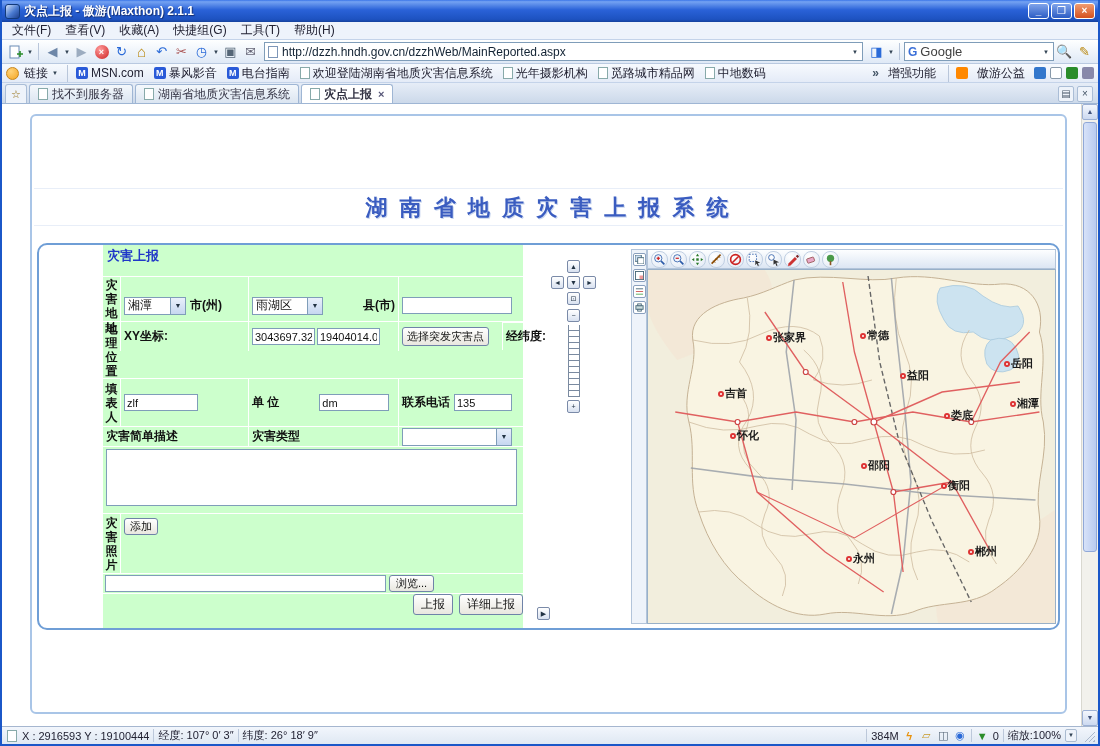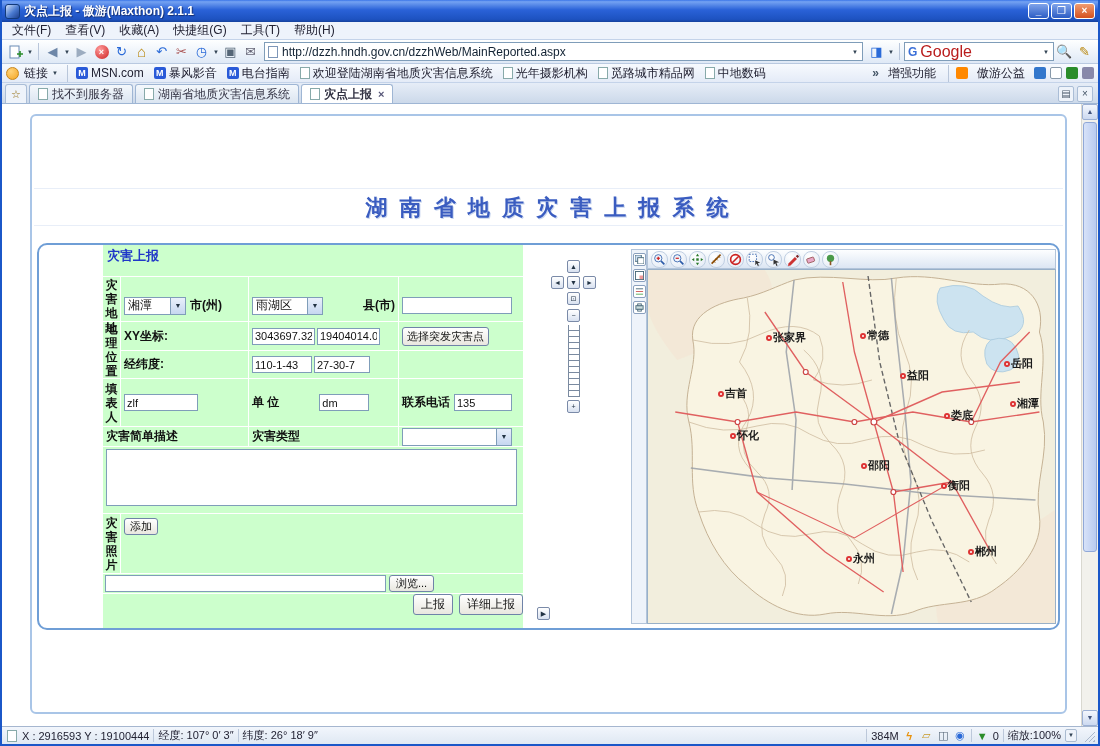--- a/index.html
+++ b/index.html
@@ -28,21 +28,21 @@
   .tb-ic { width:19px; height:19px; display:flex; align-items:center; justify-content:center;
     font-size:13px; border-radius:3px; }
   .circ { width:14px; height:14px; border-radius:50%; background:radial-gradient(circle at 35% 30%,#f99,#c22);
     color:#fff; font-size:9px; line-height:14px; text-align:center; font-weight:bold; }
   .caret { font-size:6px; color:#345; width:8px; text-align:center; }
   .sep { width:1px; height:17px; background:#b9c6da; margin:0 3px; }
   .addr { flex:1; height:19px; border:1px solid #7f9db9; background:#fff; display:flex; align-items:center; margin:0 3px; padding:0 3px; }
   .addr input { flex:1; border:none; outline:none; font-size:12px; color:#123; background:transparent; }
   .favicon { width:10px; height:12px; min-width:10px; background:#fff; border:1px solid #7d96b8; margin-right:4px; }
   .search { width:150px; height:19px; border:1px solid #7f9db9; background:#fff; display:flex; align-items:center; padding:0 3px; }
-  .search input { flex:1; min-width:0; border:none; outline:none; font-size:16px; color:#b91c1c; background:transparent; }
+  .search input { flex:1; min-width:0; border:none; outline:none; font-size:13px; color:#404040; background:transparent; }
   .glogo { font-weight:bold; color:#3a6fd8; font-size:12px; margin-right:3px; }
 
   
   .linksbar { height:19px; background:linear-gradient(#f7fafe,#e4ebf7); border-bottom:1px solid #c4d3e9;
     display:flex; align-items:center; padding:0 4px; font-size:12px; color:#223; }
   .link-item { display:flex; align-items:center; gap:3px; padding:0 5px; white-space:nowrap; }
   .li-smile { width:13px; height:13px; border-radius:50%; border:1px solid #c8861a;
     background:radial-gradient(circle at 35% 30%,#ffd37a,#f5a623); }
   .li-m { width:12px; height:12px; background:#2a5ad8; color:#fff; font-size:9px; font-weight:bold;
     line-height:12px; text-align:center; border-radius:2px; }
@@ -297,21 +297,21 @@
                 </span>
                 <span class="blab">县(市)</span>
               </span>
               <span class="cell c4">
                 <input class="xin" style="width: 110px;" value="">
               </span>
             </div>
 
             <div class="frow" style="top:76px;height:57px;">
               <span class="vlabel">地理位置</span>
-              <span style="flex:1;display:flex;flex-direction:column;">
+              <span style="flex:1;display:flex;flex-direction:row;gap:10px;">
                 <span style="display:flex;height:29px;">
                   <span class="cell c2">
                       <span class="blab">XY坐标:</span>
                     </span>
                   <span class="cell c3" style="gap:2px;">
                     <input class="xin" style="width: 63px;" value="3043697.3217">
                     <input class="xin" style="width: 63px;" value="19404014.00">
                   </span>
                   <span class="cell c4">
                     <button class="xp-btn" style="font-size:11px;padding:1px 4px;">选择突发灾害点</button>
@@ -330,21 +330,21 @@
               </span>
             </div>
 
             <div class="frow" style="top:133px;height:48px;">
               <span class="vlabel">填表人</span>
               <span class="cell c2">
                   <input class="xin" style="width: 74px;" value="zlf">
                 </span>
               <span class="cell c3">
                 <span class="blab">单 位</span>
-                <input class="xin" style="width: 50px;" value="dm">
+                <input class="xin" style="width: 70px;" value="dm">
               </span>
               <span class="cell c4">
                 <span class="blab">联系电话</span>
                 <input class="xin" style="width: 58px;" value="135">
               </span>
             </div>
 
             <div class="frow" style="top:181px;height:20px;">
               <span class="cell" style="width:145px;border-left:none;">
                   <span class="blab">灾害简单描述</span>

